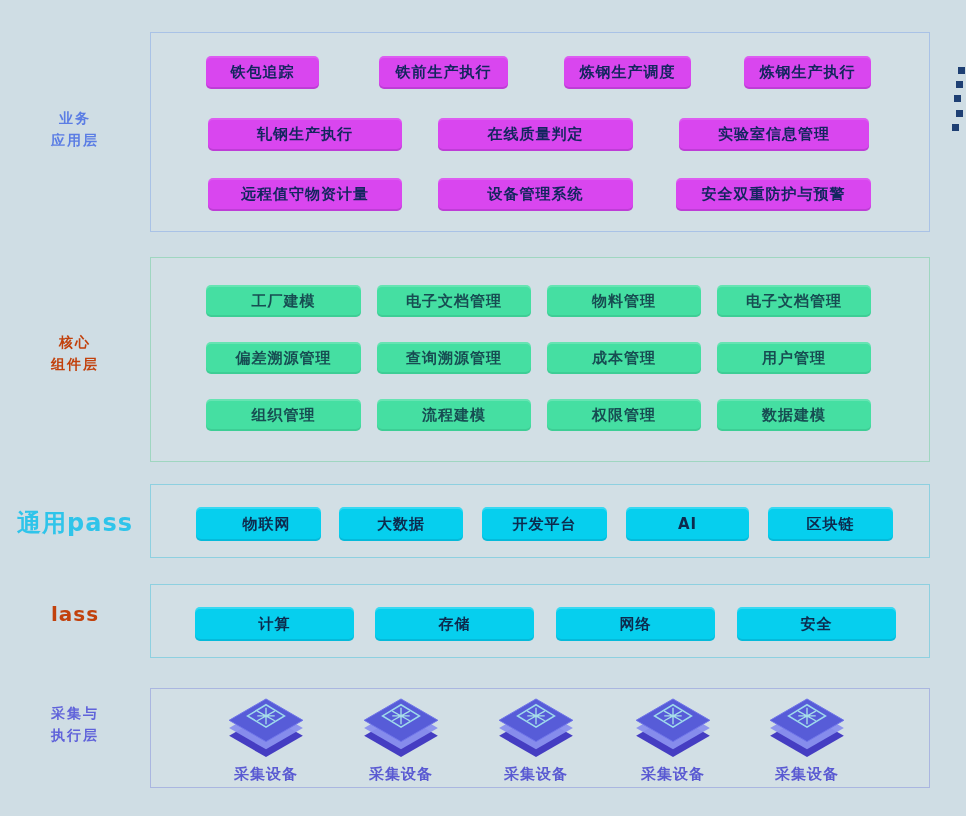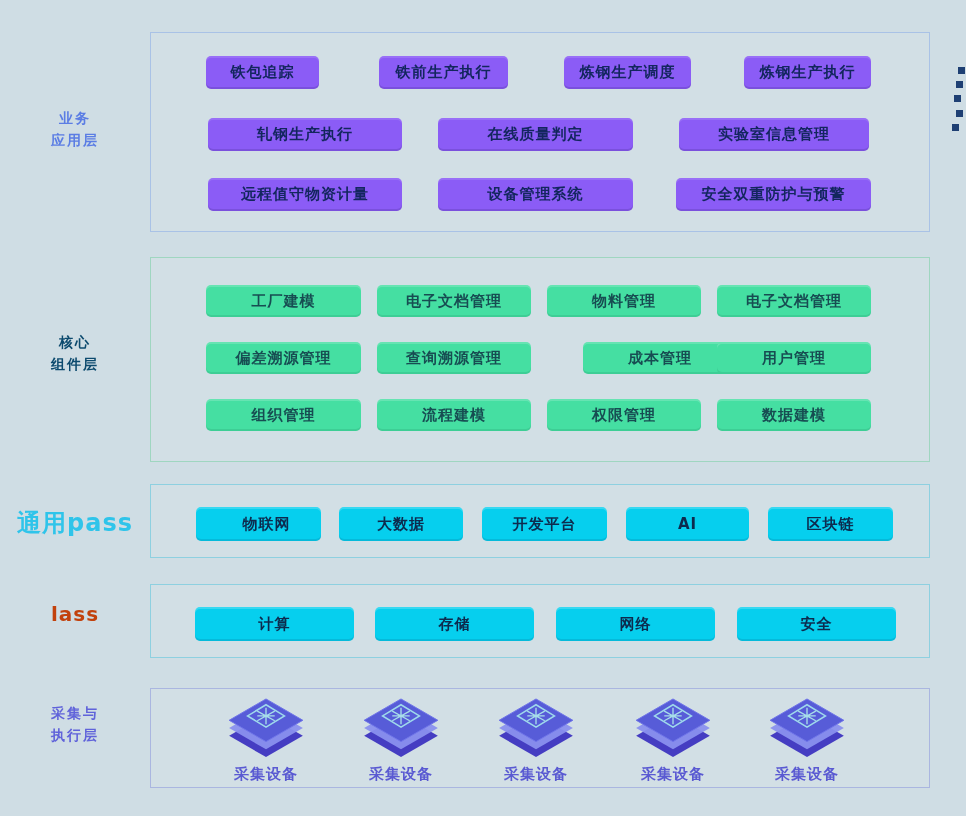--- a/index.html
+++ b/index.html
@@ -17,21 +17,21 @@
   .layer-label{
     position:absolute;
     left:0;width:150px;
     text-align:center;
     font-weight:bold;
     font-size:14px;
     line-height:1.55;
     letter-spacing:2px;
   }
   .lbl-business{top:108px;color:#5b7de4;}
-  .lbl-core{top:332px;color:#0c4a6e;}
+  .lbl-core{top:332px;color:#c2410c;}
   .lbl-paas{top:505px;color:#2fc4ea;font-size:24px;letter-spacing:1px;}
   .lbl-iaas{top:599px;color:#c2410c;font-size:20px;letter-spacing:1px;}
   .lbl-collection{top:703px;color:#6063da;}
   
   .panel{
     position:absolute;
     left:150px;width:780px;
     background:rgba(214,226,233,0.35);
     border:1px solid #a9c2e6;
     box-sizing:border-box;
@@ -46,21 +46,21 @@
     position:absolute;
     display:flex;align-items:center;justify-content:center;
     font-weight:bold;
     font-size:15px;
     border-radius:5px;
     cursor:pointer;
     box-sizing:border-box;
     letter-spacing:1px;
   }
   .btn-blue{
-    background:#8b5cf6;
+    background:#d946ef;
     color:#13265e;
     box-shadow:inset 0 2px 0 rgba(255,255,255,0.12), inset 0 -2px 0 rgba(0,0,40,0.12);
     text-align:center;
   }
   .btn-green{
     background:#45dfa2;
     color:#174d52;
     box-shadow:inset 0 2px 0 rgba(255,255,255,0.18), inset 0 -2px 0 rgba(0,60,40,0.10);
   }
   .btn-cyan{
@@ -127,21 +127,21 @@
     <div class="btn btn-blue" style="left:525px;top:145px;width:195px;height:33px;">安全双重防护与预警</div>
   </div>
 
   <div class="panel panel-core">
     <div class="btn btn-green" style="left:55px;top:27px;width:155px;height:32px;">工厂建模</div>
     <div class="btn btn-green" style="left:226px;top:27px;width:154px;height:32px;">电子文档管理</div>
     <div class="btn btn-green" style="left:396px;top:27px;width:154px;height:32px;">物料管理</div>
     <div class="btn btn-green" style="left:566px;top:27px;width:154px;height:32px;">电子文档管理</div>
     <div class="btn btn-green" style="left:55px;top:84px;width:155px;height:32px;">偏差溯源管理</div>
     <div class="btn btn-green" style="left:226px;top:84px;width:154px;height:32px;">查询溯源管理</div>
-    <div class="btn btn-green" style="left:396px;top:84px;width:154px;height:32px;margin-left:36px;">成本管理</div>
+    <div class="btn btn-green" style="left:396px;top:84px;width:154px;height:32px;">成本管理</div>
     <div class="btn btn-green" style="left:566px;top:84px;width:154px;height:32px;">用户管理</div>
     <div class="btn btn-green" style="left:55px;top:141px;width:155px;height:32px;">组织管理</div>
     <div class="btn btn-green" style="left:226px;top:141px;width:154px;height:32px;">流程建模</div>
     <div class="btn btn-green" style="left:396px;top:141px;width:154px;height:32px;">权限管理</div>
     <div class="btn btn-green" style="left:566px;top:141px;width:154px;height:32px;">数据建模</div>
   </div>
 
   <div class="panel panel-paas">
     <div class="btn btn-cyan" style="left:45px;top:22px;width:125px;height:34px;padding-left:16px;">物联网</div>
     <div class="btn btn-cyan" style="left:188px;top:22px;width:124px;height:34px;">大数据</div>

